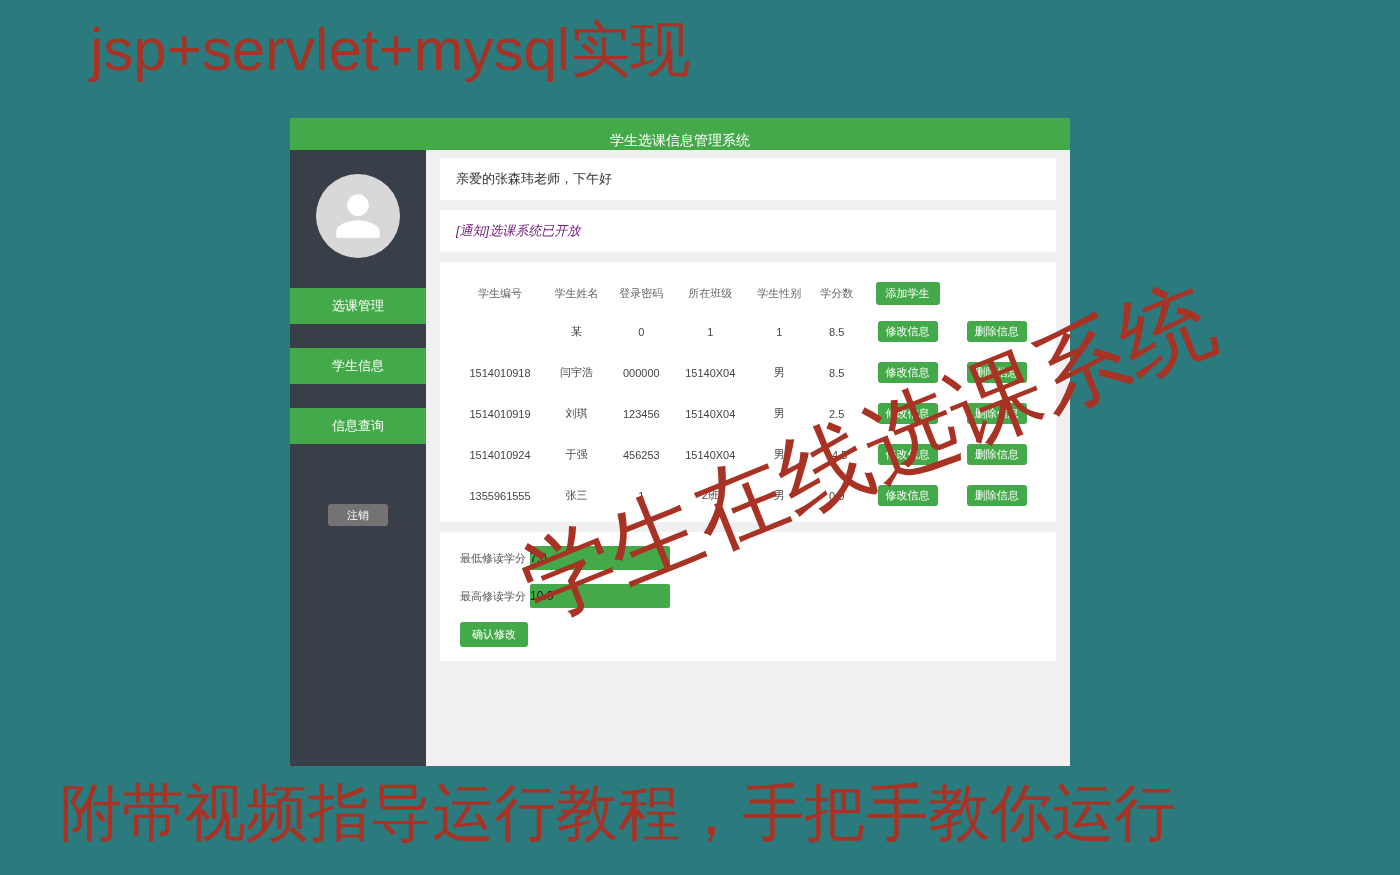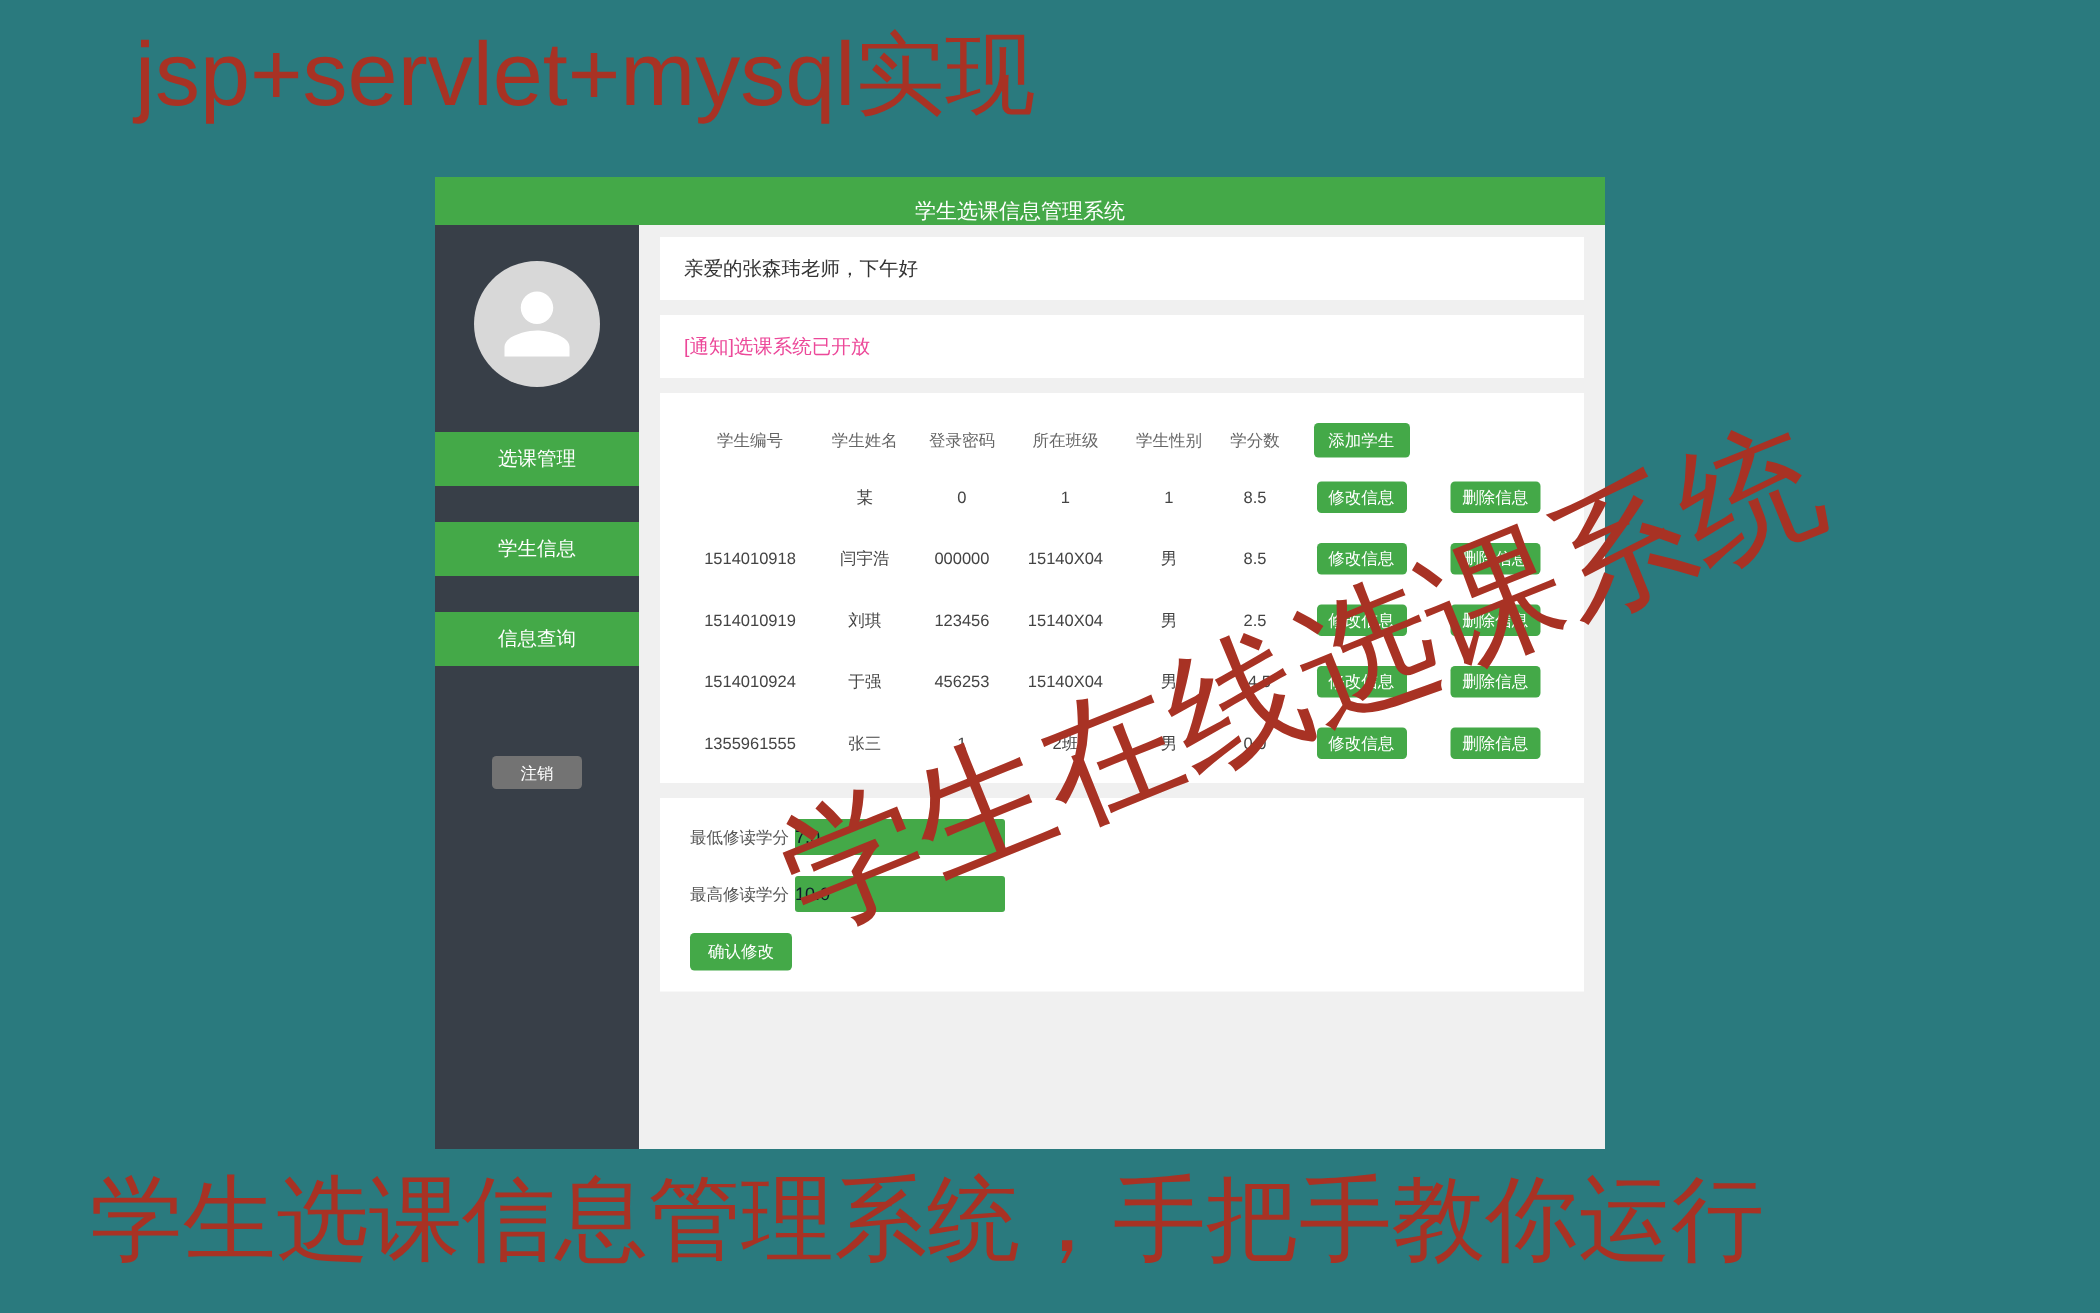--- a/index.html
+++ b/index.html
@@ -62,21 +62,21 @@
   .logout {
     margin-top: 36px;
     width: 60px; height: 22px; background: #737373; color: #fff;
     border: none; border-radius: 3px; font-size: 11px; cursor: pointer;
   }
   .main { flex: 1; padding: 8px 14px; overflow: hidden; }
   .card {
     background: #fff; padding: 12px 16px; margin-bottom: 10px;
     font-size: 13px; color: #333;
   }
-  .notice { color: #ec4899; }
+  .notice { color: #701a75; font-style: italic; }
   .table-card { background: #fff; padding: 14px 16px 6px 16px; margin-bottom: 10px; }
   table { width: 100%; border-collapse: collapse; font-size: 11px; }
   th { color: #666; font-weight: 500; padding: 6px 2px; text-align: center; }
   td { color: #444; padding: 10px 2px; text-align: center; }
   .btn {
     display: inline-block; background: #44a948; color: #fff;
     border: none; border-radius: 3px; padding: 4px 10px;
     font-size: 11px; cursor: pointer; white-space: nowrap;
   }
   .btn-sm { padding: 3px 8px; }
@@ -201,13 +201,13 @@
           <span class="credit-label">最高修读学分</span>
           <input class="credit-input" value="10.0" style="">
         </div>
         <button class="confirm-btn">确认修改</button>
       </div>
     </div>
   </div>
 </div>
 
 <div class="watermark">学生在线选课系统</div>
-<div class="banner-bottom">学生选课信息管理系统，手把手教你运行</div>
+<div class="banner-bottom">附带视频指导运行教程，手把手教你运行</div>
 
 </body></html>

